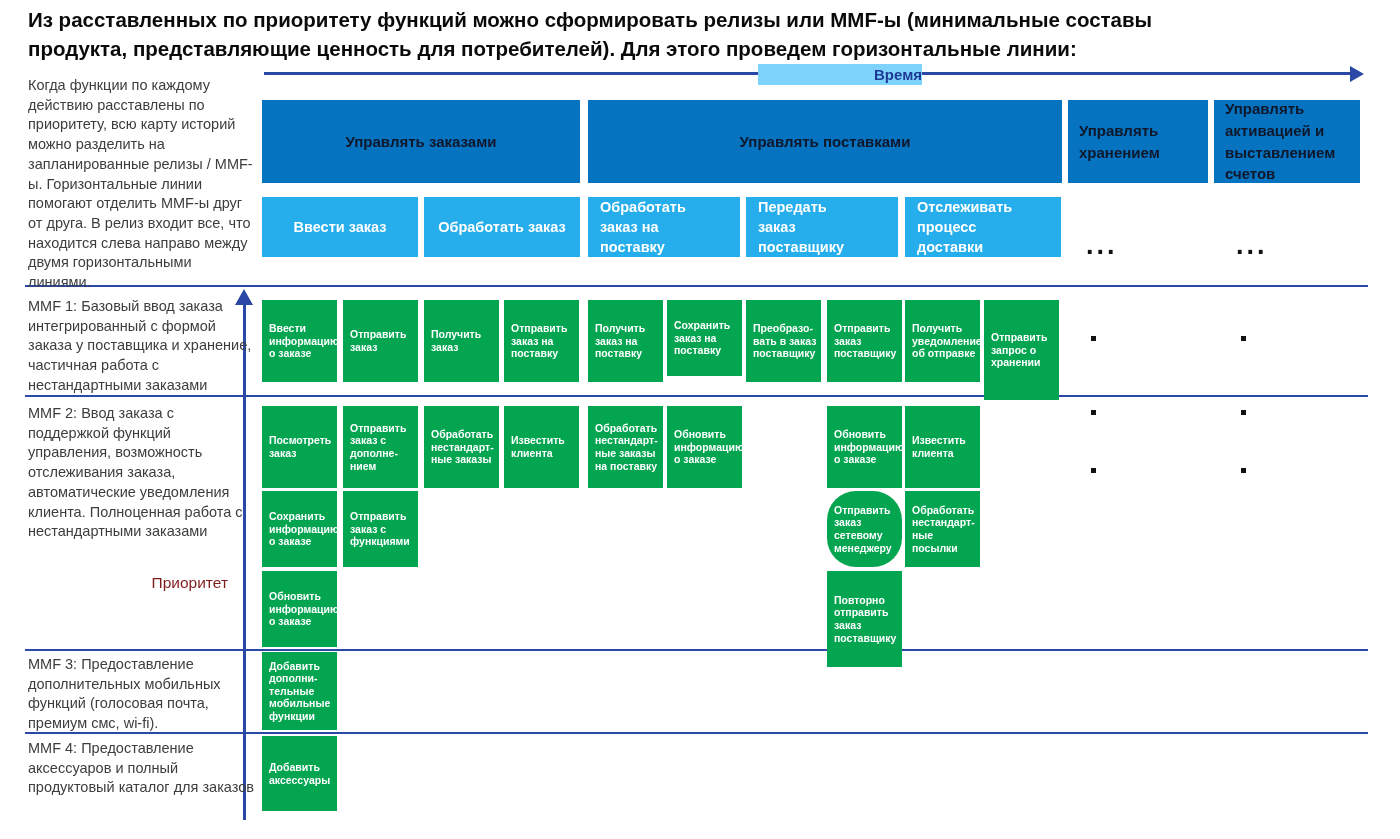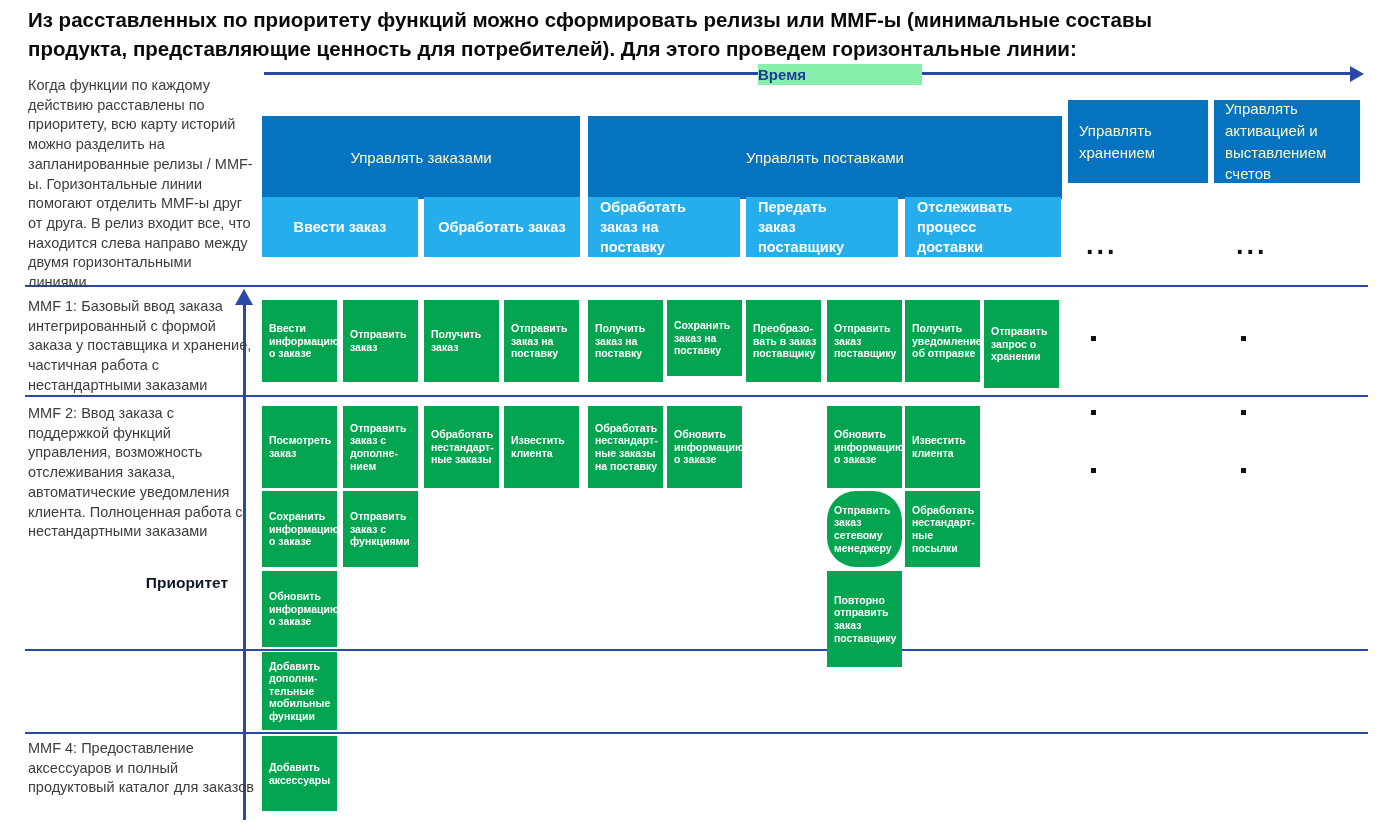--- a/index.html
+++ b/index.html
@@ -10,45 +10,45 @@
   .title{
     position:absolute;left:28px;top:6px;width:1330px;
     font-size:20.5px;font-weight:bold;color:#0a0a0a;line-height:1.4;
   }
   .side{
     position:absolute;left:28px;width:228px;
     font-size:14.5px;color:#3d3d3d;line-height:1.36;
   }
   .priority-label{
     position:absolute;left:30px;width:198px;top:574px;text-align:right;
-    font-size:15.5px;font-weight:bold;color:#0f172a;
+    font-size:15.5px;font-weight:normal;color:#7f1d1d;
   }
   .hline{position:absolute;left:25px;width:1343px;height:2px;background:var(--navy,#2e4da8);}
   #vline{position:absolute;left:243px;top:302px;width:3px;height:518px;background:var(--navy,#2e4da8);}
   #vhead{
     position:absolute;left:235px;top:289px;width:0;height:0;
     border-left:9px solid transparent;border-right:9px solid transparent;
     border-bottom:16px solid var(--navy,#2e4da8);
   }
   #tline{position:absolute;left:264px;top:72px;width:1090px;height:3px;background:var(--navy,#2e4da8);}
   #thead{
     position:absolute;left:1350px;top:66px;width:0;height:0;
     border-top:8px solid transparent;border-bottom:8px solid transparent;
     border-left:14px solid var(--navy,#2e4da8);
   }
   #tlabel{
-    position:absolute;left:758px;top:64px;width:164px;text-align:left;
-    background:#86efac;font-size:15px;font-weight:bold;color:#1d3a96;padding:2px 0;
+    position:absolute;left:758px;top:64px;width:164px;text-align:right;
+    background:#7dd3fc;font-size:15px;font-weight:bold;color:#1d3a96;padding:2px 0;
   }
   .activity{
-    position:absolute;background:var(--activity,#0673c0);color:#fef9c3;font-weight:normal;
+    position:absolute;background:var(--activity,#0673c0);color:#0f172a;font-weight:bold;
     font-size:15px;line-height:1.45;display:flex;flex-direction:column;
     box-sizing:border-box;
   }
-  .activity.center{justify-content:center;align-items:center;text-align:center;padding:6px 10px;margin-top:16px;}
+  .activity.center{justify-content:center;align-items:center;text-align:center;padding:6px 10px;}
   .activity.left{justify-content:center;text-align:left;padding:6px 8px 6px 11px;}
   .task{
     position:absolute;background:var(--task,#25adec);color:#fff;font-weight:bold;
     font-size:14.5px;line-height:1.4;display:flex;flex-direction:column;
     box-sizing:border-box;
   }
   .task.center{justify-content:center;align-items:center;text-align:center;padding:6px 4px;}
   .task.left{justify-content:center;text-align:left;padding:6px 44px 6px 12px;}
   .story{
     position:absolute;width:75px;background:var(--story,#04a551);color:#fff;
@@ -81,20 +81,21 @@
   <div class="priority-label">Приоритет</div>
 
   <div class="hline" style="top:285px"></div>
   <div class="hline" style="top:395px"></div>
   <div class="hline" style="top:649px"></div>
   <div class="hline" style="top:732px"></div>
 
   <div class="side" style="top:76px">Когда функции по каждому действию расставлены по приоритету, всю карту историй можно разделить на запланированные релизы / MMF-ы. Горизонтальные линии помогают отделить MMF-ы друг от друга. В релиз входит все, что находится слева направо между двумя горизонтальными линиями.</div>
   <div class="side" style="top:297px">MMF 1: Базовый ввод заказа интегрированный с формой заказа у поставщика и хранение, частичная работа с нестандартными заказами</div>
   <div class="side" style="top:404px">MMF 2: Ввод заказа с поддержкой функций управления, возможность отслеживания заказа, автоматические уведомления клиента. Полноценная работа с нестандартными заказами</div>
+  <div class="side" style="top:655px">MMF 3: Предоставление дополнительных мобильных функций (голосовая почта, премиум смс, wi-fi).</div>
   <div class="side" style="top:739px">MMF 4: Предоставление аксессуаров и полный продуктовый каталог для заказов</div>
 
   <div id="map-layer">
       <div class="activity center" style="left: 262px; top: 100px; width: 318px; height: 83px;">Управлять заказами</div>
       <div class="activity center" style="left: 588px; top: 100px; width: 474px; height: 83px;">Управлять поставками</div>
       <div class="activity left" style="left: 1068px; top: 100px; width: 140px; height: 83px;">Управлять хранением</div>
       <div class="activity left" style="left: 1214px; top: 100px; width: 146px; height: 83px;">Управлять активацией и выставлением счетов</div>
       <div class="task center" style="left: 262px; top: 197px; width: 156px; height: 60px;">Ввести заказ</div>
       <div class="task center" style="left: 424px; top: 197px; width: 156px; height: 60px;">Обработать заказ</div>
       <div class="task left" style="left: 588px; top: 197px; width: 152px; height: 60px;">Обработать заказ на поставку</div>
@@ -110,21 +111,21 @@
       <div class="cdot" style="left: 1241px; top: 468px;"></div>
       <div class="story" style="left: 262px; top: 300px; height: 82px;">Ввести информацию о заказе</div>
       <div class="story" style="left: 343px; top: 300px; height: 82px;">Отправить заказ</div>
       <div class="story" style="left: 424px; top: 300px; height: 82px;">Получить заказ</div>
       <div class="story" style="left: 504px; top: 300px; height: 82px;">Отправить заказ на поставку</div>
       <div class="story" style="left: 588px; top: 300px; height: 82px;">Получить заказ на поставку</div>
       <div class="story" style="left: 667px; top: 300px; height: 76px;">Сохранить заказ на поставку</div>
       <div class="story" style="left: 746px; top: 300px; height: 82px;">Преобразо-вать в заказ поставщику</div>
       <div class="story" style="left: 827px; top: 300px; height: 82px;">Отправить заказ поставщику</div>
       <div class="story" style="left: 905px; top: 300px; height: 82px;">Получить уведомление об отправке</div>
-      <div class="story" style="left: 984px; top: 300px; height: 88px;">Отправить запрос о хранении</div>
+      <div class="story" style="left: 984px; top: 300px; height: 100px;">Отправить запрос о хранении</div>
       <div class="story" style="left: 262px; top: 406px; height: 82px;">Посмотреть заказ</div>
       <div class="story" style="left: 343px; top: 406px; height: 82px;">Отправить заказ с дополне-нием</div>
       <div class="story" style="left: 424px; top: 406px; height: 82px;">Обработать нестандарт-ные заказы</div>
       <div class="story" style="left: 504px; top: 406px; height: 82px;">Известить клиента</div>
       <div class="story" style="left: 588px; top: 406px; height: 82px;">Обработать нестандарт-ные заказы на поставку</div>
       <div class="story" style="left: 667px; top: 406px; height: 82px;">Обновить информацию о заказе</div>
       <div class="story" style="left: 827px; top: 406px; height: 82px;">Обновить информацию о заказе</div>
       <div class="story" style="left: 905px; top: 406px; height: 82px;">Известить клиента</div>
       <div class="story" style="left: 262px; top: 491px; height: 76px;">Сохранить информацию о заказе</div>
       <div class="story" style="left: 343px; top: 491px; height: 76px;">Отправить заказ с функциями</div>

